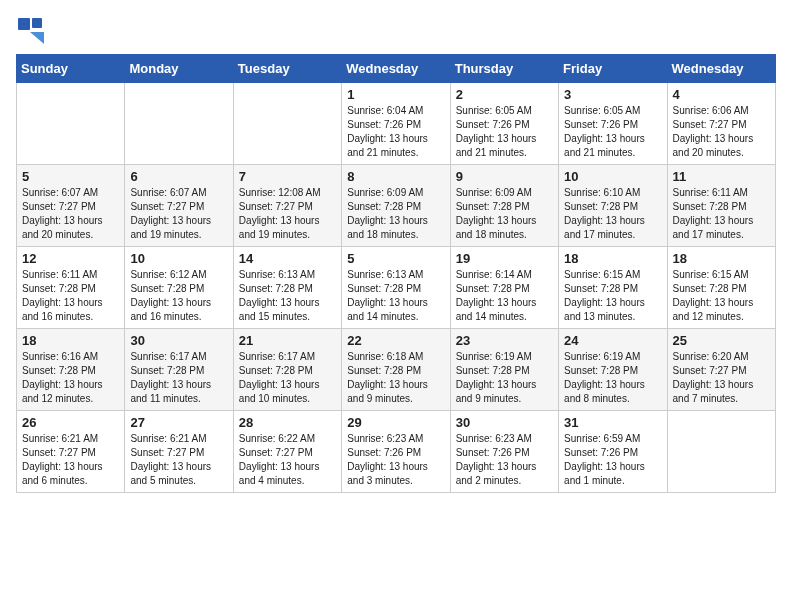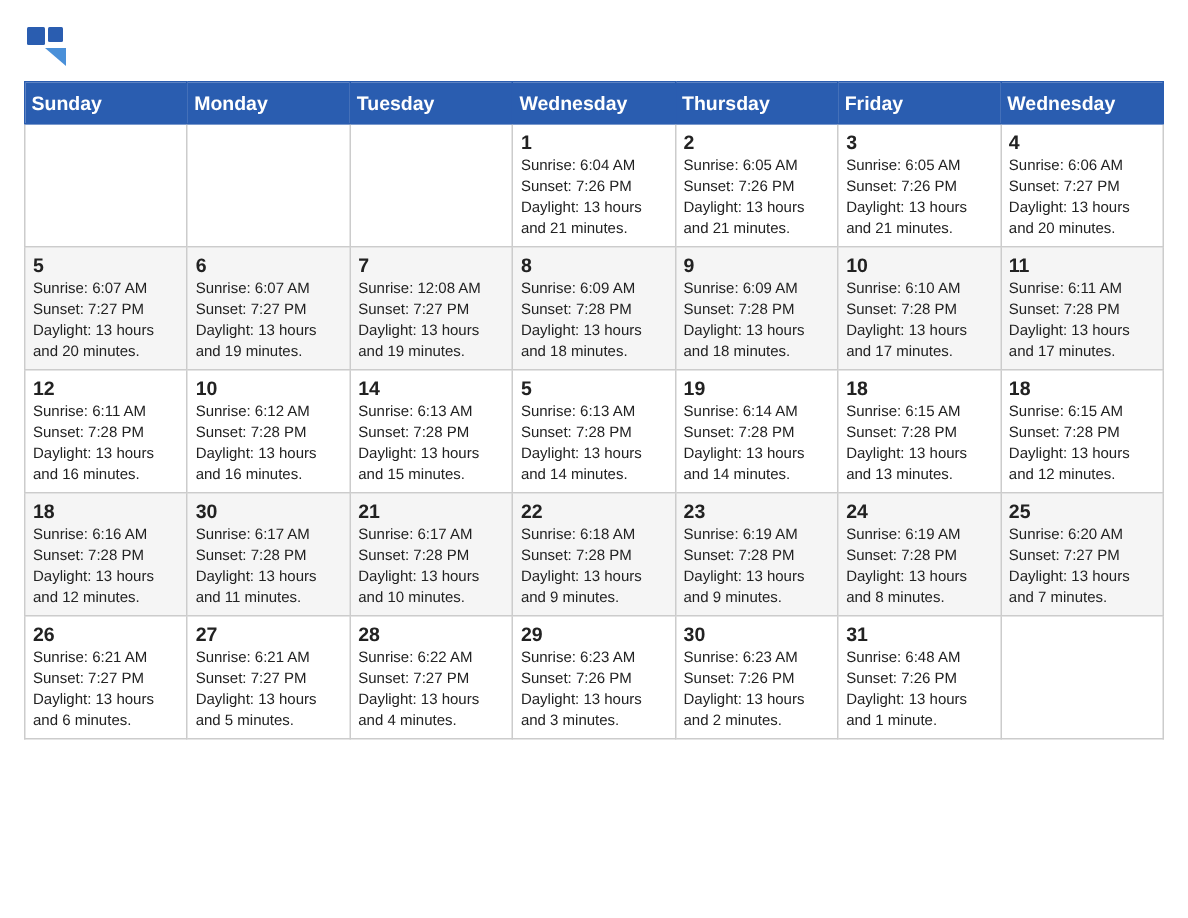--- a/index.html
+++ b/index.html
@@ -343,21 +343,21 @@
         </td>
         <td>
           <span class="day-number">30</span>
           <div class="day-info">Sunrise: 6:23 AM
 Sunset: 7:26 PM
 Daylight: 13 hours
 and 2 minutes.</div>
         </td>
         <td>
           <span class="day-number">31</span>
-          <div class="day-info">Sunrise: 6:48 AM
+          <div class="day-info">Sunrise: 6:59 AM
 Sunset: 7:26 PM
 Daylight: 13 hours
 and 1 minute.</div>
         </td>
         <td class="empty-cell"></td>
       </tr>
     </tbody>
 </table>
 
 </body></html>

